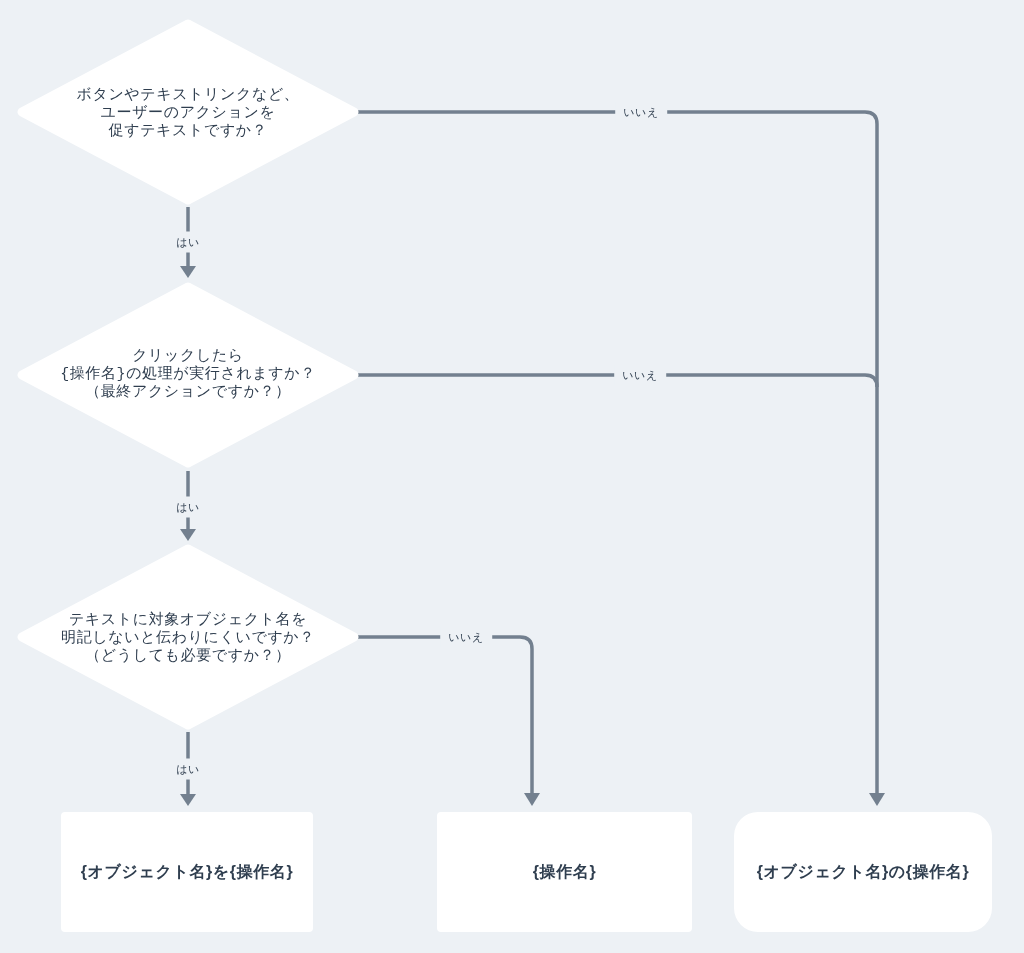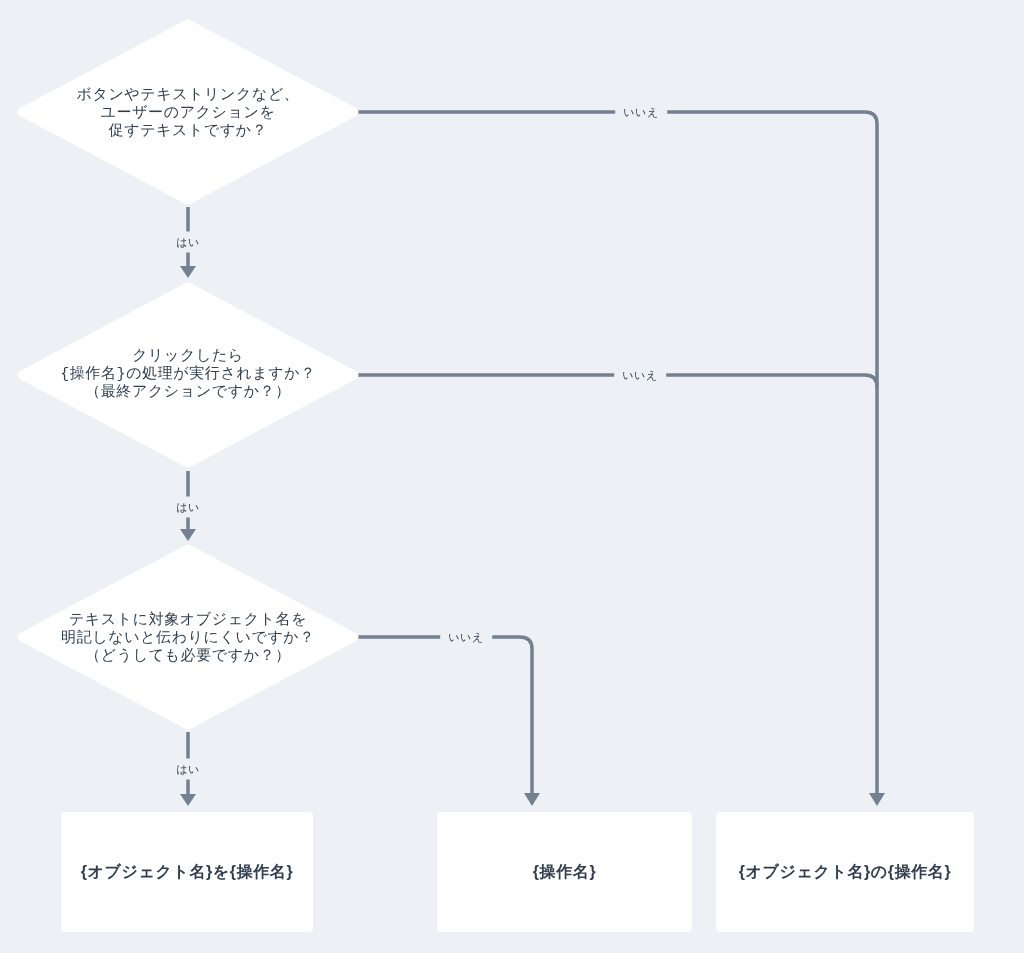--- a/index.html
+++ b/index.html
@@ -39,21 +39,21 @@
   .result{
     position:absolute;top:812px;height:120px;
     background:var(--node);border-radius:4px;
     display:flex;align-items:center;justify-content:center;
     text-align:center;
     font-size:16px;font-weight:bold;letter-spacing:0.6px;
     color:var(--text);
   }
   .result-1{left:61px;width:252px;}
   .result-2{left:405px;width:255px;margin-left:32px;}
-  .result-3{left:716px;width:258px;}
+  .result-3{left:734px;width:258px;border-radius:24px;}
   .q1{left:18px;top:20px;}
   .q2{left:18px;top:283px;font-family:Liberation Mono, monospace;}
   .q3{left:18px;top:545px;font-family:Liberation Serif, serif;}
 </style>
 </head>
 <body>
 
 <div class="canvas">
 
   <svg class="layer" width="1024" height="953" viewBox="0 0 1024 953">

